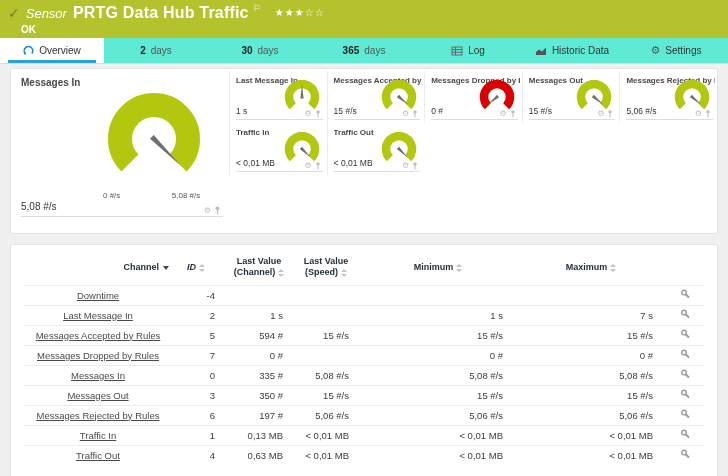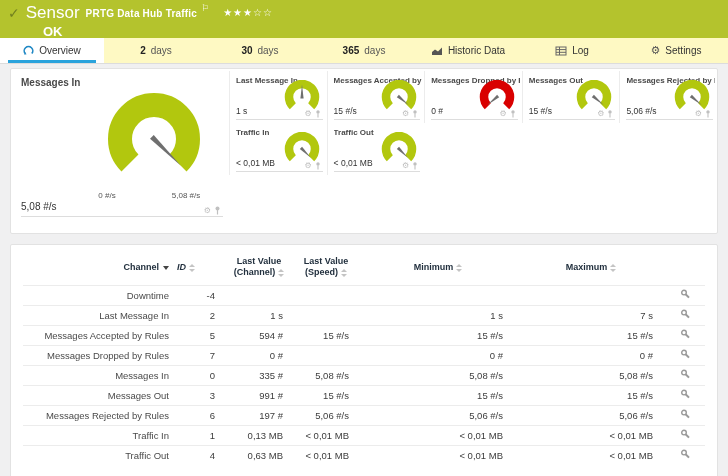--- a/index.html
+++ b/index.html
@@ -6,64 +6,64 @@
   body{
     width:728px;height:476px;overflow:hidden;
     background:#f0f0f1;
     font-family:"Liberation Sans","DejaVu Sans",sans-serif;
     -webkit-font-smoothing:antialiased;
   }
   
   .topbar{height:38px;background:#b4c32d;color:#fff;box-sizing:border-box;padding:3px 10px 0 8px;}
   .topbar .line1{display:flex;align-items:center;gap:6px;height:20px;}
   .check{color:#72801f;font-size:14px;font-weight:bold;line-height:1;}
-  .kind{font-size:17px;}
-  .sensor-title{font-size:10px;font-weight:bold;letter-spacing:.2px;}
+  .kind{font-style:italic;font-size:13px;}
+  .sensor-title{font-size:16px;font-weight:bold;letter-spacing:.2px;}
   .flag{font-size:9px;position:relative;top:-5px;left:-2px;}
   .stars{font-size:10px;letter-spacing:1px;position:relative;top:-1px;margin-left:6px;}
-  .status-ok{font-size:13px;font-weight:bold;margin-left:35px;margin-top:1px;}
+  .status-ok{font-size:10px;font-weight:bold;margin-left:13px;margin-top:1px;}
   
-  .tabs{height:25px;background:#fef9c3;border-bottom:1px solid #dcdcdc;display:flex;}
+  .tabs{height:25px;background:#5eead4;border-bottom:1px solid #dcdcdc;display:flex;}
   .tab{flex:1;display:flex;align-items:center;justify-content:center;gap:5px;
        font-size:10px;color:#333;cursor:pointer;position:relative;white-space:nowrap;}
   .tab.active{background:#fff;}
   .tab.active::after{content:"";position:absolute;left:8px;right:8px;bottom:0;height:3px;background:#2aa3dc;}
   .tab .num{font-weight:bold;color:#222;}
   .tab .unit{color:#555;}
   .tab svg{display:block;}
   
   .gauge-card{margin:4px 10px 0;height:166px;background:#fff;border:1px solid #e2e2e2;
               border-radius:2px;box-sizing:border-box;display:flex;position:relative;}
   .main-cell{width:218px;position:relative;box-sizing:border-box;padding:8px 8px 0 10px;}
   .main-title{font-size:10px;font-weight:bold;color:#4a4a4a;}
   .main-gauge{position:absolute;left:38px;top:11px;}
   .gauge-minmax{position:absolute;font-size:8px;color:#555;top:122px;}
-  .gauge-minmax.min{left:76px;width:40px;text-align:center;}
+  .gauge-minmax.min{left:92px;width:40px;text-align:left;}
   .gauge-minmax.max{left:147px;width:56px;text-align:center;}
   .main-value-row{position:absolute;left:10px;right:6px;bottom:16px;border-bottom:1px solid #ddd;
                   padding-bottom:4px;font-size:10px;color:#333;}
   .mini-icons{position:absolute;right:2px;bottom:1px;display:flex;align-items:center;gap:3px;color:#c0c0c0;}
   .mini-icons .g{font-size:8px;line-height:1;font-family:"DejaVu Sans",sans-serif;}
   .small-grid{flex:1;display:flex;flex-wrap:wrap;align-content:flex-start;padding-top:2px;}
   .gcell{width:20%;height:52px;box-sizing:border-box;position:relative;border-left:1px solid #ececec;}
   .gcell .title{position:absolute;left:6px;top:5px;right:2px;font-size:8px;font-weight:bold;
                 color:#4a4a4a;white-space:nowrap;overflow:hidden;}
   .gcell svg.sg{position:absolute;right:3px;top:9px;}
   .gcell .value-row{position:absolute;left:6px;right:4px;bottom:3px;height:13px;
                     border-bottom:1px solid #ddd;font-size:8.5px;color:#333;}
   
   .table-card{margin:10px 10px 0;background:#fff;border:1px solid #e2e2e2;border-radius:2px;
               box-sizing:border-box;padding:4px 12px 0;min-height:240px;}
   table{width:100%;border-collapse:collapse;table-layout:fixed;}
   th{font-size:9px;color:#22303e;font-weight:bold;padding:7px 4px 6px;vertical-align:middle;text-align:center;}
   th.c-channel{text-align:right;}
-  th.c-id{text-align:left;padding-right:10px;font-style:italic;}
+  th.c-id{text-align:center;padding-right:10px;font-style:italic;}
   td{font-size:9.5px;color:#3c3c3c;padding:4px 4px;border-top:1px solid #ececec;
      white-space:nowrap;overflow:hidden;}
-  td.c-channel{text-align:right;color:#4a4a4a;}
+  td.c-channel{text-align:center;color:#4a4a4a;text-decoration:underline;}
   td.num{text-align:right;}
   td.c-id{padding-right:10px;}
   td.c-vol{padding-right:10px;}
   td.c-spd{padding-right:10px;}
   td.c-min{padding-right:14px;}
   td.c-max{padding-right:12px;}
   td.c-act{text-align:center;padding:3px 0;}
   .sort{display:inline-block;vertical-align:middle;margin-left:3px;}
   .sort i{display:block;width:0;height:0;border-left:3px solid transparent;border-right:3px solid transparent;}
   .sort .up{border-bottom:3px solid #c4c4c4;margin-bottom:2px;}
@@ -103,36 +103,36 @@
   <div class="tab">
     <span class="num">30</span>
     <span class="unit">days</span>
   </div>
   <div class="tab">
     <span class="num">365</span>
     <span class="unit">days</span>
   </div>
   <div class="tab">
     <span>
-      <svg width="12" height="11" viewBox="0 0 12 11">
-          <path d="M1,10 L1,7 L4,4.5 L7,6.5 L11,2.5 L11,10 Z" fill="#555"></path>
-        </svg>
-    </span>
-    <span>Historic Data</span>
-  </div>
-  <div class="tab">
-    <span>
       <svg width="12" height="10" viewBox="0 0 12 10">
           <rect x="1" y="1" width="10" height="8" fill="none" stroke="#666" stroke-width="1"></rect>
           <line x1="1" y1="3.6" x2="11" y2="3.6" stroke="#666" stroke-width="1"></line>
           <line x1="1" y1="6.3" x2="11" y2="6.3" stroke="#666" stroke-width="1"></line>
           <line x1="4.5" y1="1" x2="4.5" y2="9" stroke="#666" stroke-width="1"></line>
         </svg>
     </span>
     <span>Log</span>
+  </div>
+  <div class="tab">
+    <span>
+      <svg width="12" height="11" viewBox="0 0 12 11">
+          <path d="M1,10 L1,7 L4,4.5 L7,6.5 L11,2.5 L11,10 Z" fill="#555"></path>
+        </svg>
+    </span>
+    <span>Historic Data</span>
   </div>
   <div class="tab">
     <span class="g" style="font-size:11px;color:#555;font-family:'DejaVu Sans',sans-serif;">⚙</span>
     <span>Settings</span>
   </div>
 </div>
 
 <div class="gauge-card">
 
   <div class="main-cell">
@@ -372,21 +372,21 @@
         <td class="num c-min">5,08 #/s</td>
         <td class="num c-max">5,08 #/s</td>
         <td class="c-act"><svg width="11" height="11" viewBox="0 0 11 11">
               <circle cx="4" cy="3.6" r="2.3" fill="none" stroke="#9a9a9a" stroke-width="1.4"></circle>
               <line x1="5.6" y1="5.2" x2="9" y2="8.6" stroke="#9a9a9a" stroke-width="2"></line>
             </svg></td>
       </tr>
       <tr>
         <td class="c-channel">Messages Out</td>
         <td class="num c-id">3</td>
-        <td class="num c-vol">991 #</td>
+        <td class="num c-vol">350 #</td>
         <td class="num c-spd">15 #/s</td>
         <td class="num c-min">15 #/s</td>
         <td class="num c-max">15 #/s</td>
         <td class="c-act"><svg width="11" height="11" viewBox="0 0 11 11">
               <circle cx="4" cy="3.6" r="2.3" fill="none" stroke="#9a9a9a" stroke-width="1.4"></circle>
               <line x1="5.6" y1="5.2" x2="9" y2="8.6" stroke="#9a9a9a" stroke-width="2"></line>
             </svg></td>
       </tr>
       <tr>
         <td class="c-channel">Messages Rejected by Rules</td>

